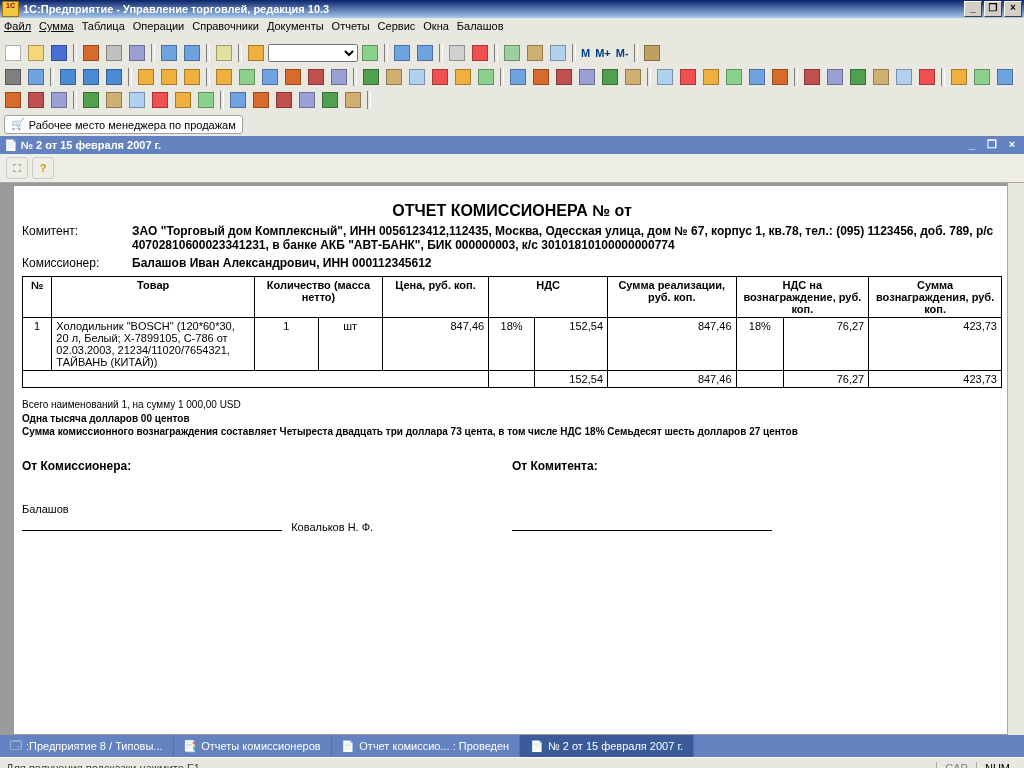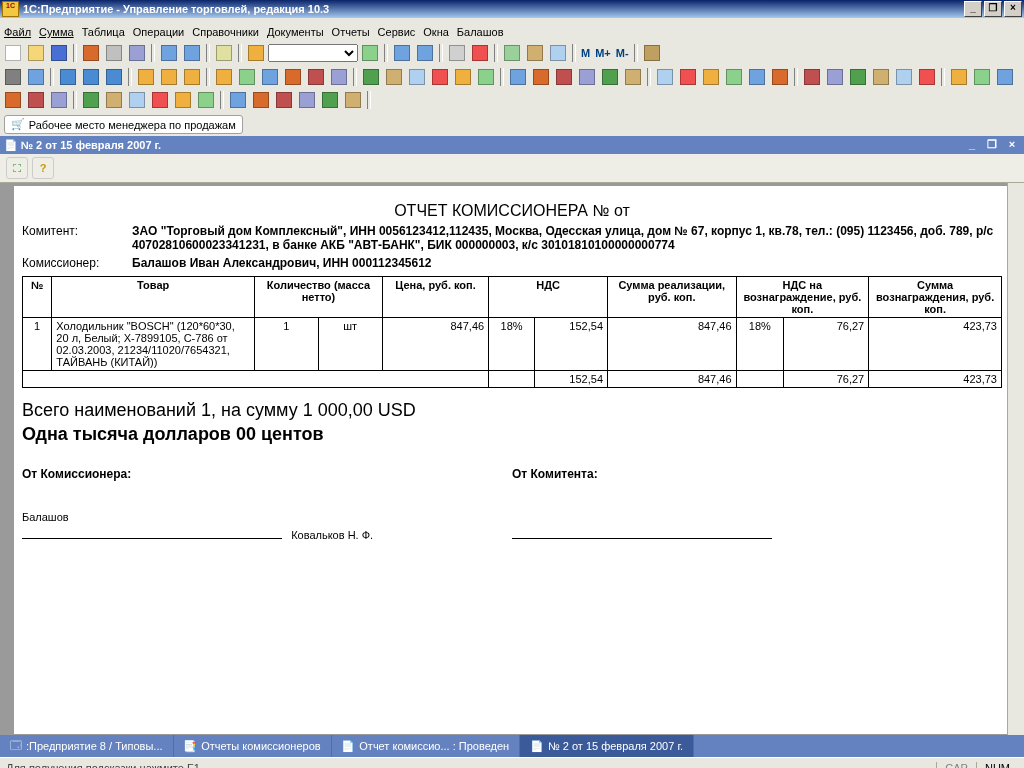--- a/index.html
+++ b/index.html
@@ -1,47 +1,47 @@
 <!DOCTYPE html>
 <html><head>
 <meta charset="utf-8">
 <style>
   html,body{margin:0;padding:0;width:1024px;height:768px;overflow:hidden;font-family:Tahoma,Arial,sans-serif;font-size:11px;background:#d4d0c8;color:#000;}
   .titlebar{height:18px;background:linear-gradient(#0a246a,#a6caf0);color:#fff;display:flex;align-items:center;padding:0 2px;font-weight:bold;}
   .titlebar .logo{width:15px;height:14px;background:#f2c840;border:1px solid #a07000;margin-right:4px;font-size:7px;line-height:7px;color:#a00000;font-weight:bold;text-align:center;}
   .titlebar .spacer{flex:1;}
   .titlebar .winbtn{width:16px;height:14px;background:#d4d0c8;border:1px solid #fff;border-right-color:#404040;border-bottom-color:#404040;margin-left:2px;color:#000;font-size:10px;line-height:12px;text-align:center;cursor:default;font-family:Arial;}
-  .menubar{height:18px;background:#e8e8e0;display:flex;align-items:flex-end;padding:2px 4px;color:#000;}
+  .menubar{height:18px;background:#e8e8e0;display:flex;align-items:flex-start;padding:2px 4px;color:#000;}
   .menubar span{margin-right:8px;cursor:default;}
   .menubar span u{text-decoration:underline;}
   .toolbar{background:#e8e8e0;padding:2px 2px;display:flex;flex-wrap:wrap;align-items:center;gap:1px 1px;}
   .tbtn{width:20px;height:20px;display:inline-flex;align-items:center;justify-content:center;border:1px solid transparent;cursor:default;}
   .tsep{width:2px;height:18px;border-left:1px solid #808080;border-right:1px solid #fff;margin:0 2px;display:inline-block;}
   .toolbar .t-text{font-size:11px;color:#004080;font-weight:bold;margin:0 2px;cursor:default;}
   .toolbar select{height:18px;font-size:11px;width:90px;}
   .tabholder{background:#e8e8e0;padding:2px 4px;display:flex;align-items:center;}
   .panel-btn{background:#fff;border:1px solid #a0a0a0;border-radius:3px;padding:2px 6px;display:flex;align-items:center;gap:4px;cursor:default;font-size:11px;}
   .doc-titlebar{height:18px;background:#6382bf;color:#fff;font-weight:bold;display:flex;align-items:center;padding:0 4px;}
   .doc-titlebar .spacer{flex:1;}
   .doc-titlebar .dbtn{width:16px;height:14px;color:#fff;text-align:center;cursor:default;margin-left:4px;}
   .doc-tools{height:24px;background:#eeeee6;display:flex;align-items:center;gap:4px;padding:2px 6px;border-bottom:1px solid #aca899;}
   .doc-tools .tool{width:20px;height:20px;border:1px solid #ccc;border-radius:3px;display:flex;align-items:center;justify-content:center;cursor:default;}
   .doc-area{position:relative;height:552px;background:#9a9a9a;overflow:auto;}
   .page{background:#fff;width:980px;margin:3px auto;padding:8px 8px 20px 8px;min-height:520px;}
-  .rpt-title{font-size:16px;font-weight:normal;text-align:center;margin-top:8px;}
+  .rpt-title{font-size:16px;font-weight:bold;text-align:center;margin-top:8px;}
   .rpt-sub{font-size:15px;font-weight:bold;text-align:center;margin-top:4px;margin-bottom:18px;}
   .party-row{display:flex;margin:4px 0;font-size:12px;}
   .party-label{width:110px;}
   .party-val{flex:1;font-weight:bold;}
   table.rpt{border-collapse:collapse;width:100%;margin-top:6px;font-size:11px;}
   table.rpt th,table.rpt td{border:1px solid #000;padding:2px 4px;vertical-align:top;}
   table.rpt th{font-weight:bold;text-align:center;}
   .num{text-align:right;}
   .ctr{text-align:center;}
-  .summary{margin-top:10px;font-size:18px;line-height:1.35;}
+  .summary{margin-top:10px;font-size:10px;line-height:1.35;}
   .sign-row{display:flex;margin-top:20px;font-size:12px;font-weight:bold;}
   .sign-row > div{flex:1;}
   .dir-row{margin-top:30px;font-size:11px;}
   .sig-lines{display:flex;margin-top:6px;}
   .sig-lines > div{flex:1;}
   .sig-line{border-top:1px solid #000;width:260px;display:inline-block;}
   .taskbar{height:22px;background:#6382bf;display:flex;align-items:stretch;padding:0;}
   .task{display:flex;align-items:center;gap:4px;padding:2px 10px;color:#fff;font-size:11px;cursor:default;border-right:1px solid #536f9f;}
   .task.active{background:#3a5a9a;}
   .statusbar{height:20px;background:#e8e8e0;display:flex;align-items:center;padding:0 6px;font-size:11px;color:#404040;border-top:1px solid #fff;}
@@ -402,20 +402,21 @@
           <td></td>
           <td class="num">76,27</td>
           <td class="num">423,73</td>
         </tr>
       </tbody>
     </table>
 
     <div class="summary">
       <div>Всего наименований 1, на сумму 1 000,00 USD</div>
       <div style="font-weight:bold">Одна тысяча долларов 00 центов</div>
+      <div style="font-weight:bold">Сумма комиссионного вознаграждения составляет Четыреста двадцать три доллара 73 цента, в том числе НДС 18% Семьдесят шесть долларов 27 центов</div>
     </div>
 
     <div class="sign-row">
       <div>От Комиссионера:</div>
       <div>От Комитента:</div>
     </div>
 
     <div class="dir-row">Балашов</div>
 
     <div class="sig-lines">

